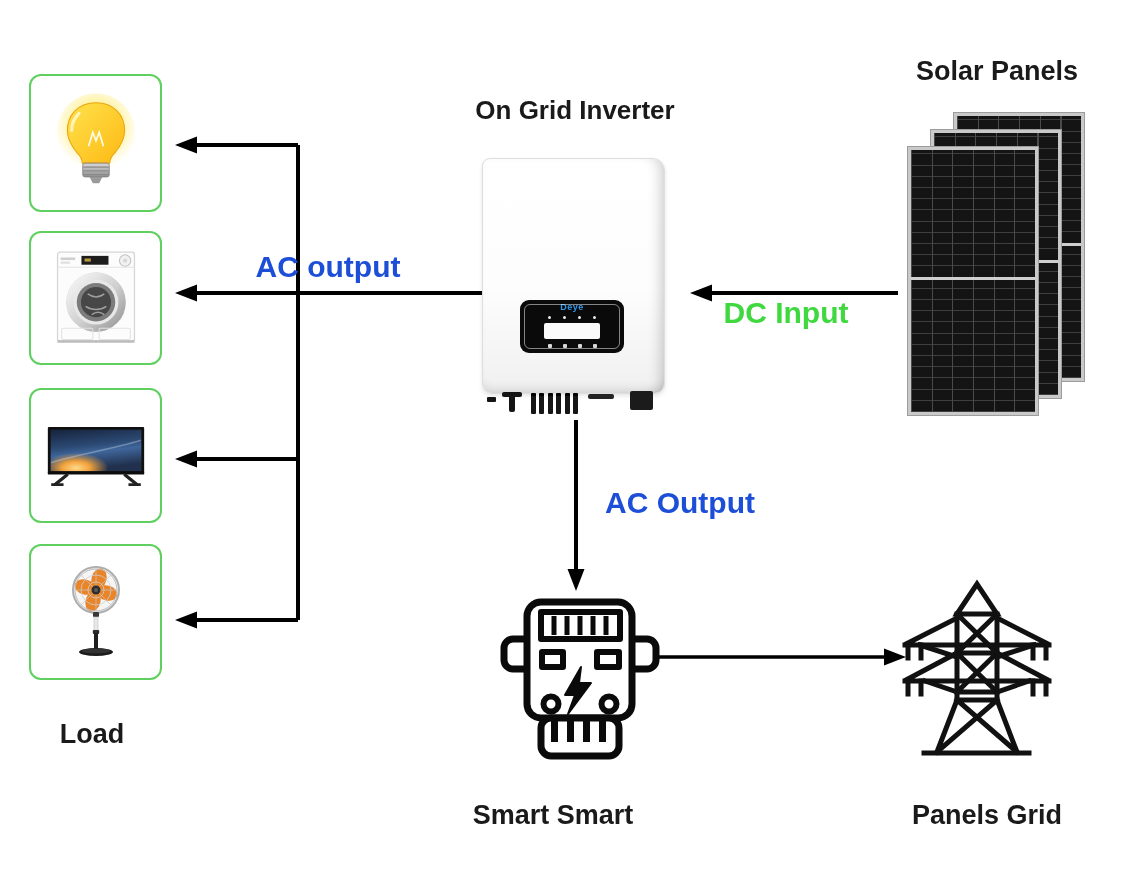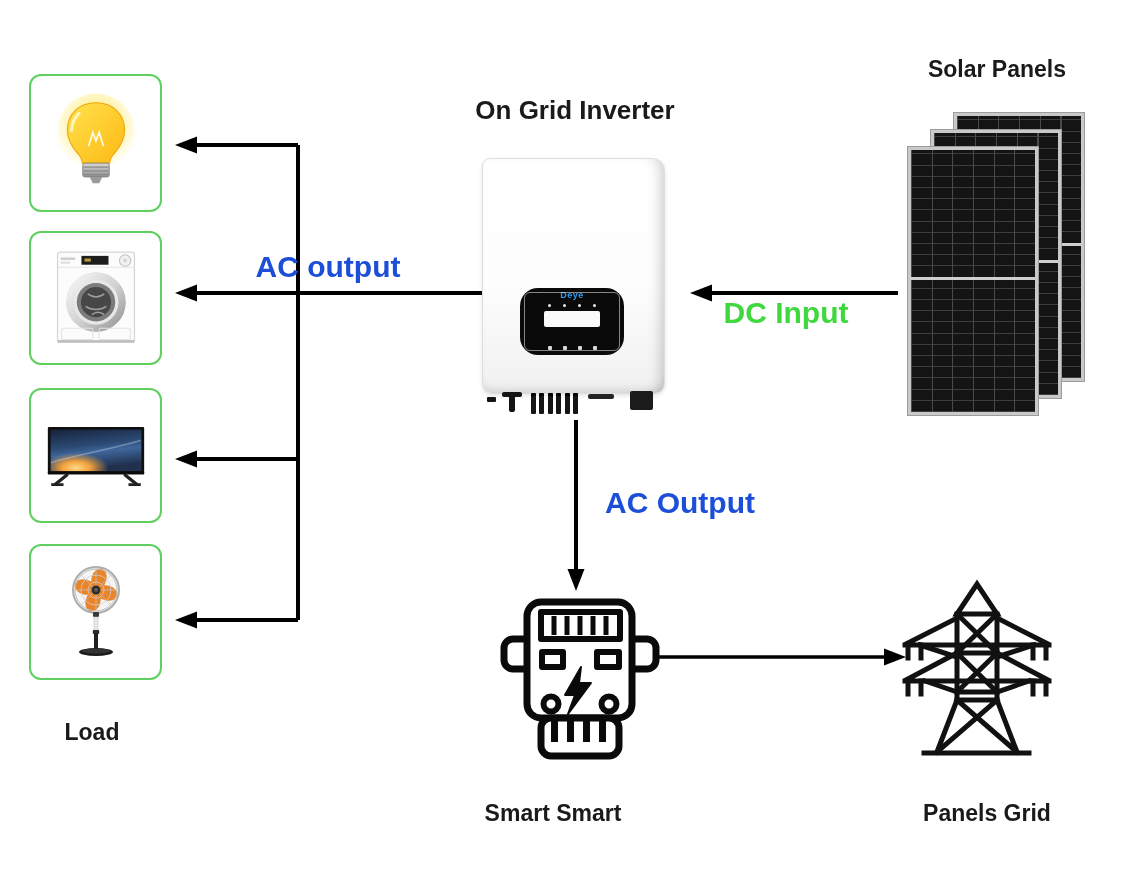--- a/index.html
+++ b/index.html
@@ -3,21 +3,21 @@
 <meta charset="utf-8">
 <style>
   html,body{margin:0;padding:0;background:#ffffff;}
   .canvas{
     position:relative;width:1140px;height:890px;background:#ffffff;overflow:hidden;
     font-family:"Liberation Sans", sans-serif;
   }
   .overlay{position:absolute;left:0;top:0;width:1140px;height:890px;}
   
   .lbl{position:absolute;font-weight:bold;text-align:center;color:#1a1a1a;white-space:nowrap;}
-  .lbl.black27{font-size:23px;}
+  .lbl.black27{font-size:27px;}
   .lbl.black26{font-size:26px;}
   .lbl.blue{color:#1d4ed8;font-size:30px;}
   .lbl.green{color:#3fd83f;font-size:30px;margin-top:46px;}
   
   .load-box{
     position:absolute;left:29px;width:133px;box-sizing:border-box;
     border:2px solid #5fd05f;border-radius:12px;background:#fff;
     display:flex;align-items:center;justify-content:center;
   }
   .b1{top:74px;height:138px;}
@@ -25,22 +25,22 @@
   .b3{top:388px;height:135px;}
   .b4{top:544px;height:136px;}
   
   .inverter{
     position:absolute;left:482px;top:158px;width:183px;height:236px;box-sizing:border-box;
     background:linear-gradient(180deg,#ffffff 0%,#fdfdfd 55%,#f0f0f0 100%);
     border:1px solid #dedede;border-radius:8px 12px 10px 10px;
     box-shadow:inset -12px 0 14px -9px rgba(0,0,0,.20), inset 0 -10px 12px -8px rgba(0,0,0,.14), 0 2px 4px rgba(0,0,0,.10);
   }
   .inv-display{
-    position:absolute;left:37px;top:129px;width:104px;height:67px;
-    background:#0a0a0a;border-radius:18px;
+    position:absolute;left:37px;top:141px;width:104px;height:53px;
+    background:#0a0a0a;border-radius:9px;
   }
   .inv-display::after{
     content:"";position:absolute;left:4px;top:4px;right:4px;bottom:4px;
     border:1px solid rgba(255,255,255,.5);border-radius:6px;
   }
   .inv-brand{
     position:absolute;left:0;right:0;top:2px;text-align:center;
     color:#2f9af0;font-size:9px;font-weight:bold;letter-spacing:.5px;
   }
   .inv-leds{position:absolute;left:0;right:0;top:16px;display:flex;justify-content:center;gap:12px;}

